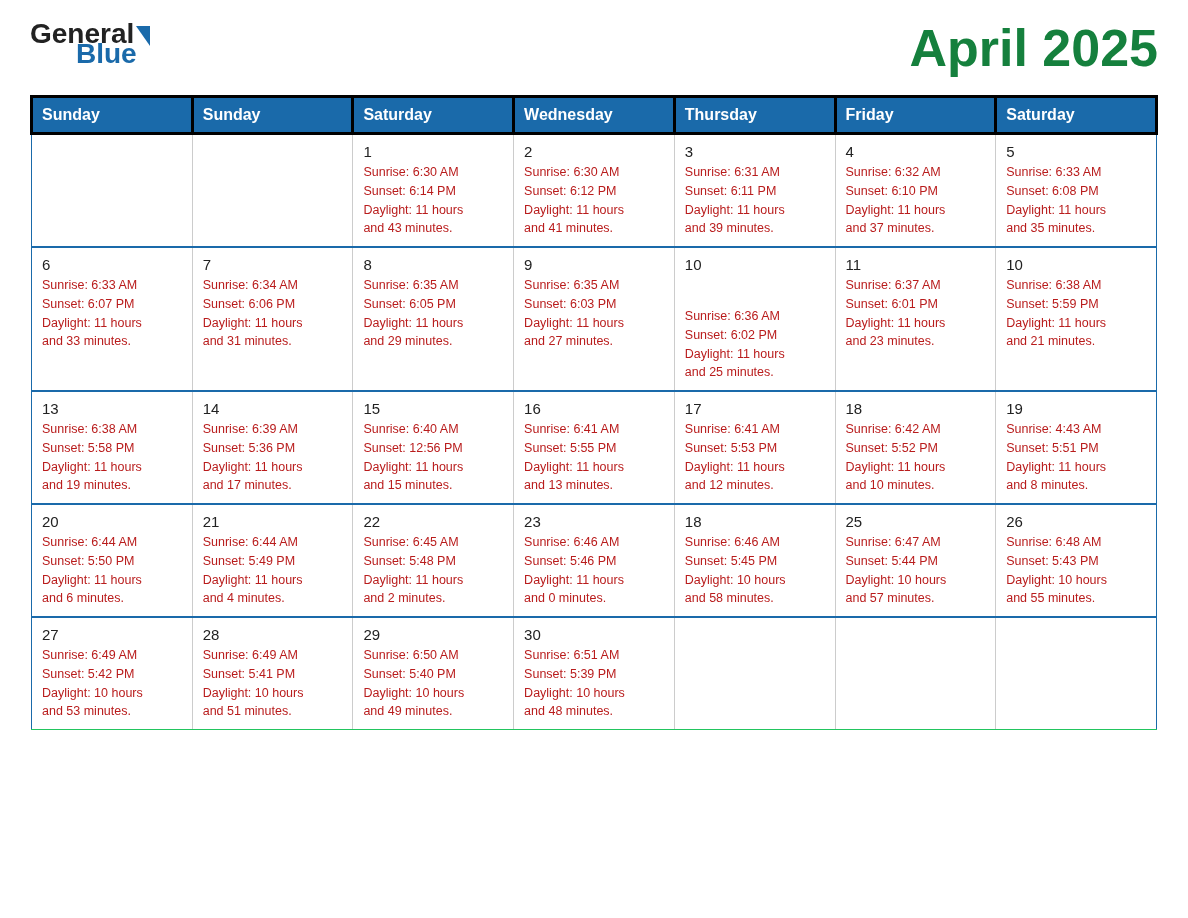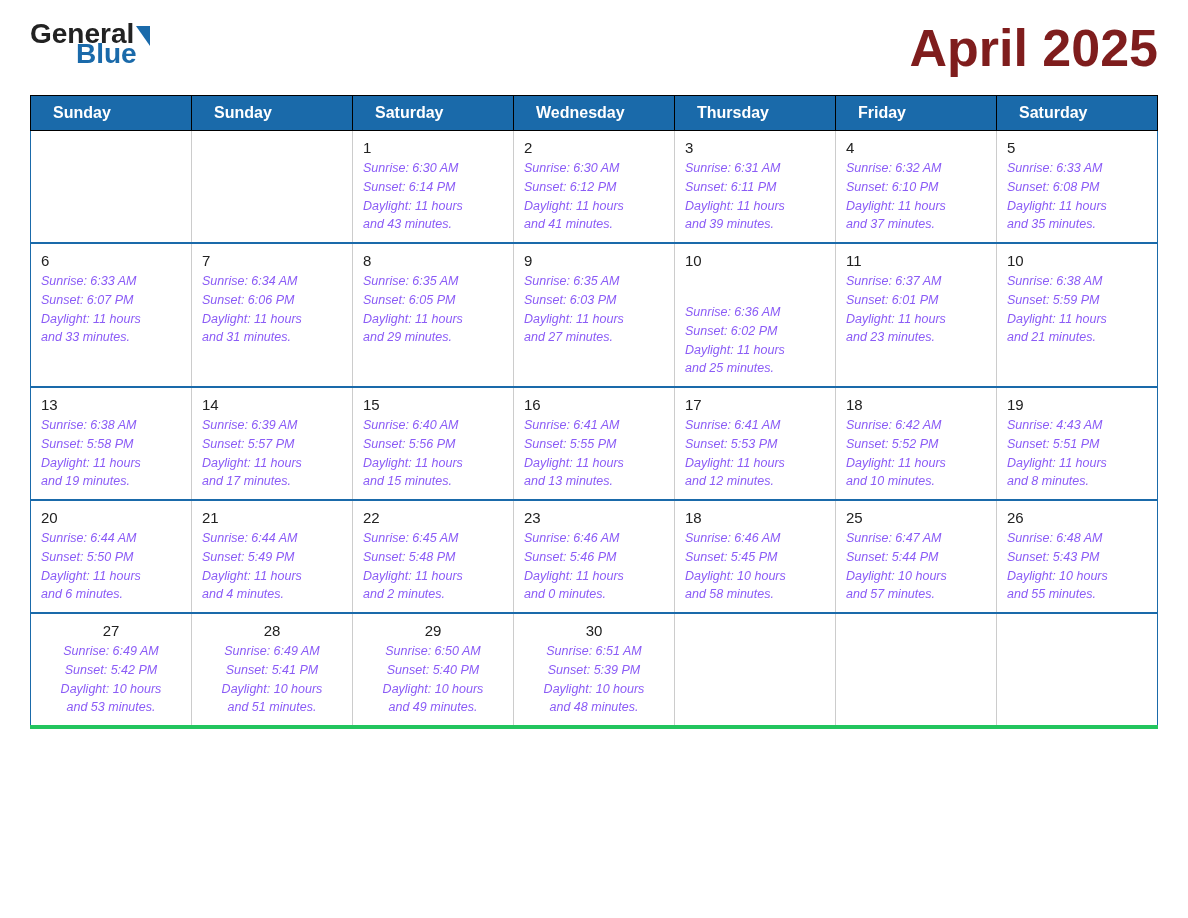--- a/index.html
+++ b/index.html
@@ -47,73 +47,71 @@
       font-weight: bold;
       margin-left: 46px;
       margin-top: -6px;
     }
     .title-block {
       text-align: right;
     }
     .title-block h1 {
       font-size: 52px;
       font-weight: bold;
-      color: #7f1d1d;
+      color: #15803d;
       line-height: 1.1;
     }
     .title-block h2 {
       font-size: 22px;
       font-weight: normal;
       color: #222;
     }
     .calendar {
       width: 100%;
       border-collapse: collapse;
       table-layout: fixed;
     }
     .calendar thead th {
       background: #1a6aaa;
       color: #fff;
       font-size: 16px;
       font-weight: bold;
-      padding: 8px 22px;
+      padding: 8px 9px;
       text-align: left;
-      border: 1px solid #000000;
+      border: 3px solid #000000;
     }
     .calendar tbody td {
       vertical-align: top;
       border: 1px solid #ccc;
       padding: 8px 10px;
       min-height: 90px;
       font-size: 13px;
       color: #222;
       background: #fff;
     }
     .calendar tbody tr td:first-child {
       border-left: 1px solid #1a6aaa;
     }
     .calendar tbody tr td:last-child {
       border-right: 1px solid #1a6aaa;
     }
     .calendar tbody tr:last-child td {
-      border-bottom: 4px solid #22c55e;
-      text-align: center;
+      border-bottom: 1px solid #22c55e;
     }
     .cell-number {
       font-size: 15px;
       font-weight: normal;
       color: #222;
       display: block;
       margin-bottom: 3px;
     }
     .cell-info {
       font-size: 12.5px;
-      color: #8b5cf6;
+      color: #b91c1c;
       line-height: 1.5;
-      font-style: italic;
     }
     .empty-cell {
       background: #f9f9f9;
     }
     .row-divider td {
       border-top: 2px solid #1a6aaa !important;
     }
   </style>
 </head>
 <body>
@@ -240,28 +238,28 @@
         <td>
           <span class="cell-number">13</span>
           <div class="cell-info" style="white-space: pre-line;">Sunrise: 6:38 AM
 Sunset: 5:58 PM
 Daylight: 11 hours
 and 19 minutes.</div>
         </td>
         <td>
           <span class="cell-number">14</span>
           <div class="cell-info" style="white-space: pre-line;">Sunrise: 6:39 AM
-Sunset: 5:57 PM
+Sunset: 5:36 PM
 Daylight: 11 hours
 and 17 minutes.</div>
         </td>
         <td>
           <span class="cell-number">15</span>
           <div class="cell-info" style="white-space: pre-line;">Sunrise: 6:40 AM
-Sunset: 5:56 PM
+Sunset: 12:56 PM
 Daylight: 11 hours
 and 15 minutes.</div>
         </td>
         <td>
           <span class="cell-number">16</span>
           <div class="cell-info" style="white-space: pre-line;">Sunrise: 6:41 AM
 Sunset: 5:55 PM
 Daylight: 11 hours
 and 13 minutes.</div>
         </td>

